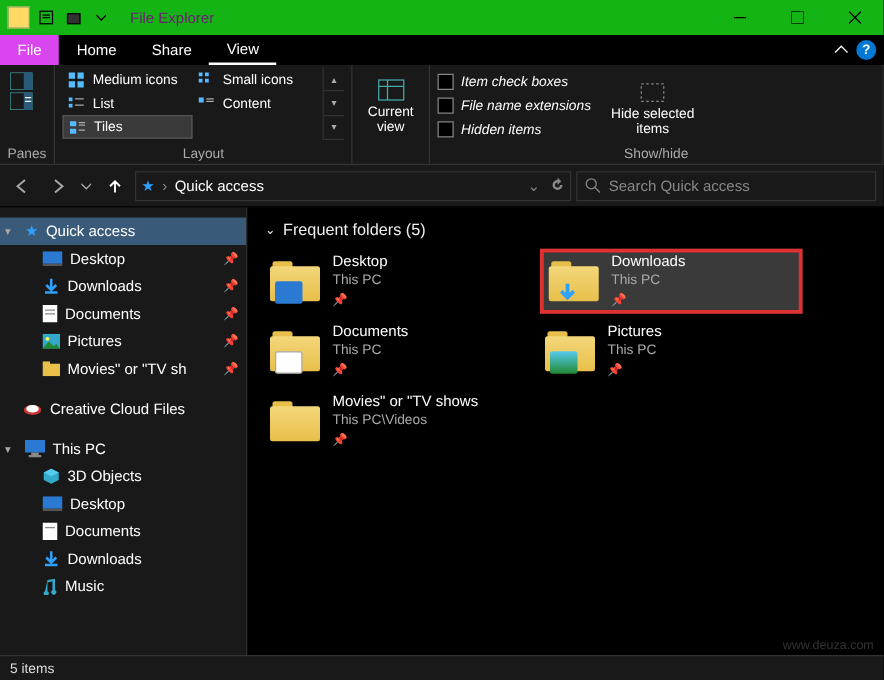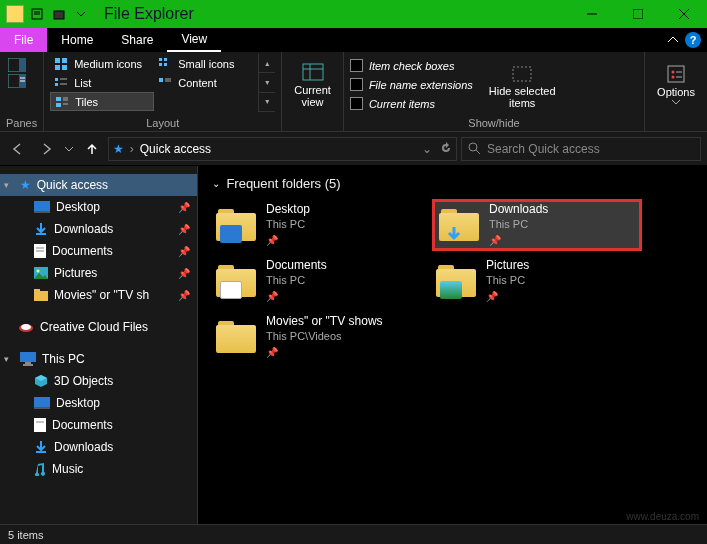--- a/index.html
+++ b/index.html
@@ -3,21 +3,21 @@
 <meta charset="utf-8">
 <style>
 * { margin: 0; padding: 0; box-sizing: border-box; font-family: "Segoe UI", sans-serif; }
 body { width: 707px; height: 544px; background: #000; color: #fff; font-size: 12px; overflow: hidden; position: relative; }
 
 
 .titlebar { height: 28px; background: #14b414; display: flex; align-items: center; }
 .titlebar .qat { display: flex; gap: 0; padding: 0 4px; align-items: center; }
 .titlebar .qat-btn { width: 22px; height: 22px; display: flex; align-items: center; justify-content: center; }
 .titlebar .app-icon { width: 18px; height: 18px; background: #ffd966; border: 1px solid #7a5; position: relative; }
-.titlebar .title { color: #0f172a; font-size: 16px; margin-left: 8px; }
+.titlebar .title { color: #701a75; font-size: 12px; margin-left: 8px; }
 .titlebar .win-controls { margin-left: auto; display: flex; }
 .titlebar .win-btn { width: 46px; height: 28px; display: flex; align-items: center; justify-content: center; color: #000; }
 
 
 .ribbon-tabs { height: 24px; background: #000; display: flex; align-items: stretch; }
 .ribbon-tabs .file-tab { background: #d946ef; color: #fff; padding: 0 14px; display: flex; align-items: center; font-size: 12px; }
 .ribbon-tabs .tab { color: #fff; padding: 0 14px; display: flex; align-items: center; font-size: 12px; }
 .ribbon-tabs .tab.active { border-bottom: 2px solid #fff; }
 .ribbon-tabs .right { margin-left: auto; display: flex; align-items: center; gap: 6px; padding-right: 6px; }
 .help-btn { width: 16px; height: 16px; border-radius: 50%; background: #0078d4; color: #fff; font-size: 11px; display: flex; align-items: center; justify-content: center; font-weight: bold; }
@@ -250,50 +250,34 @@
         <div class="check-row">
             <div class="checkbox"></div>
             <span>Item check boxes</span>
           </div>
         <div class="check-row">
             <div class="checkbox"></div>
             <span>File name extensions</span>
           </div>
         <div class="check-row">
             <div class="checkbox"></div>
-            <span>Current items</span>
+            <span>Hidden items</span>
           </div>
       </div>
       <div class="ribbon-big">
         <svg width="22" height="18">
             <rect x="2" y="2" width="18" height="14" fill="none" stroke="#888" stroke-dasharray="2 2"></rect>
           </svg>
         <div class="label" style="white-space:pre-line">Hide selected
 items</div>
       </div>
     </div>
     <div class="ribbon-group-label">Show/hide</div>
   </div>
 
-  <div class="ribbon-group" style="border-right:none">
-    <div class="ribbon-big">
-      <svg width="22" height="20">
-          <rect x="3" y="2" width="16" height="16" fill="none" stroke="#aaa"></rect>
-          <circle cx="8" cy="8" r="1.5" fill="#e44"></circle>
-          <line x1="11" y1="8" x2="17" y2="8" stroke="#aaa"></line>
-          <circle cx="8" cy="13" r="1.5" fill="#e44"></circle>
-          <line x1="11" y1="13" x2="17" y2="13" stroke="#aaa"></line>
-        </svg>
-      <div class="label">Options</div>
-      <svg width="8" height="5">
-          <path d="M0 0 L4 4 L8 0" fill="none" stroke="#aaa"></path>
-        </svg>
-    </div>
-    <div class="ribbon-group-label">&nbsp;</div>
-  </div>
 </div>
 
 <div class="navbar">
   <div class="nav-btn">
       <svg width="14" height="14">
         <path d="M9 2 L3 7 L9 12" fill="none" stroke="#aaa" stroke-width="1.5"></path>
       </svg>
     </div>
   <div class="nav-btn">
       <svg width="14" height="14">

